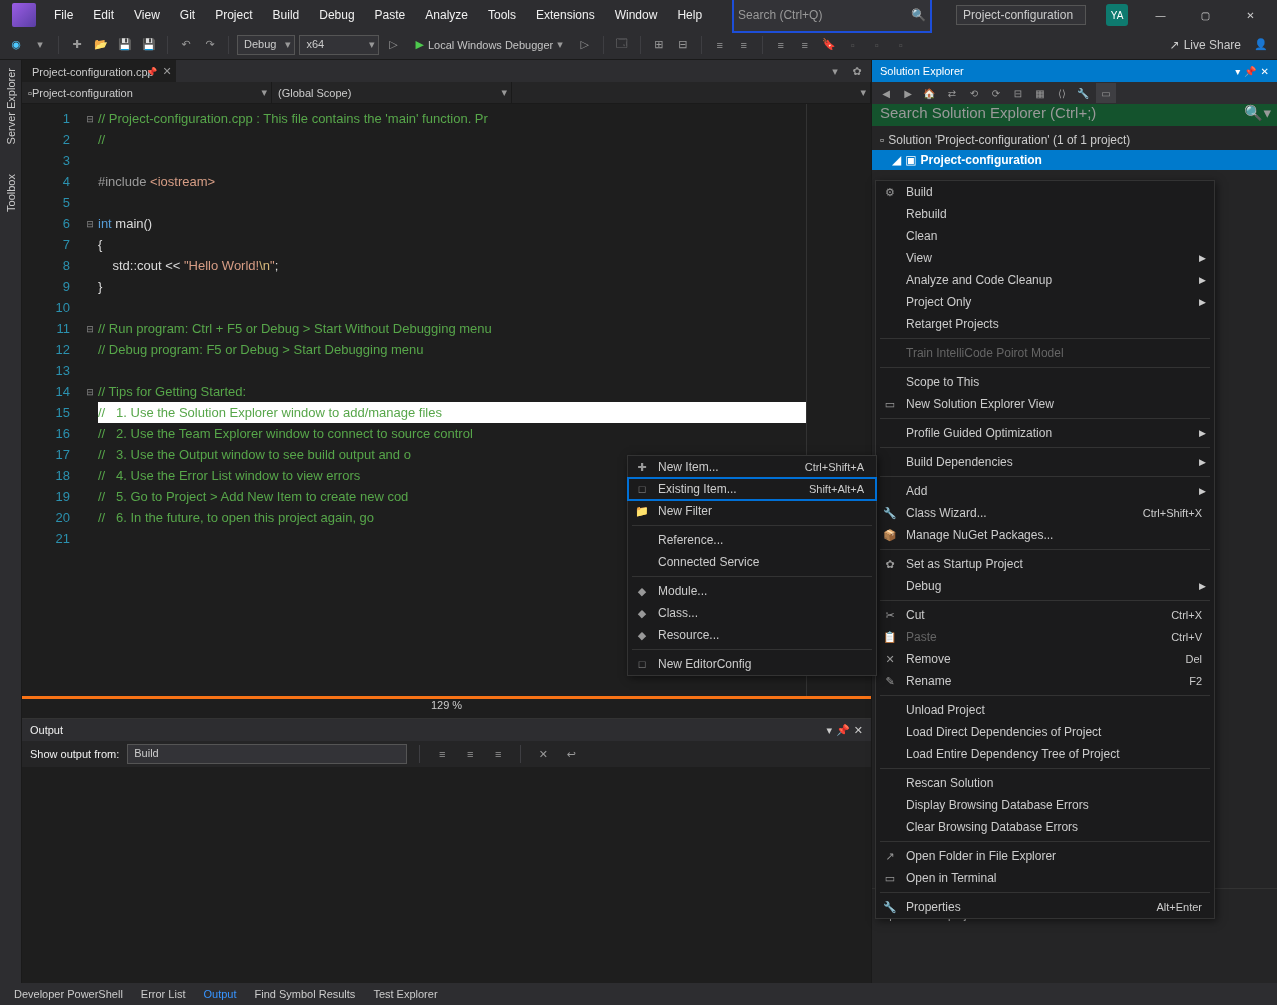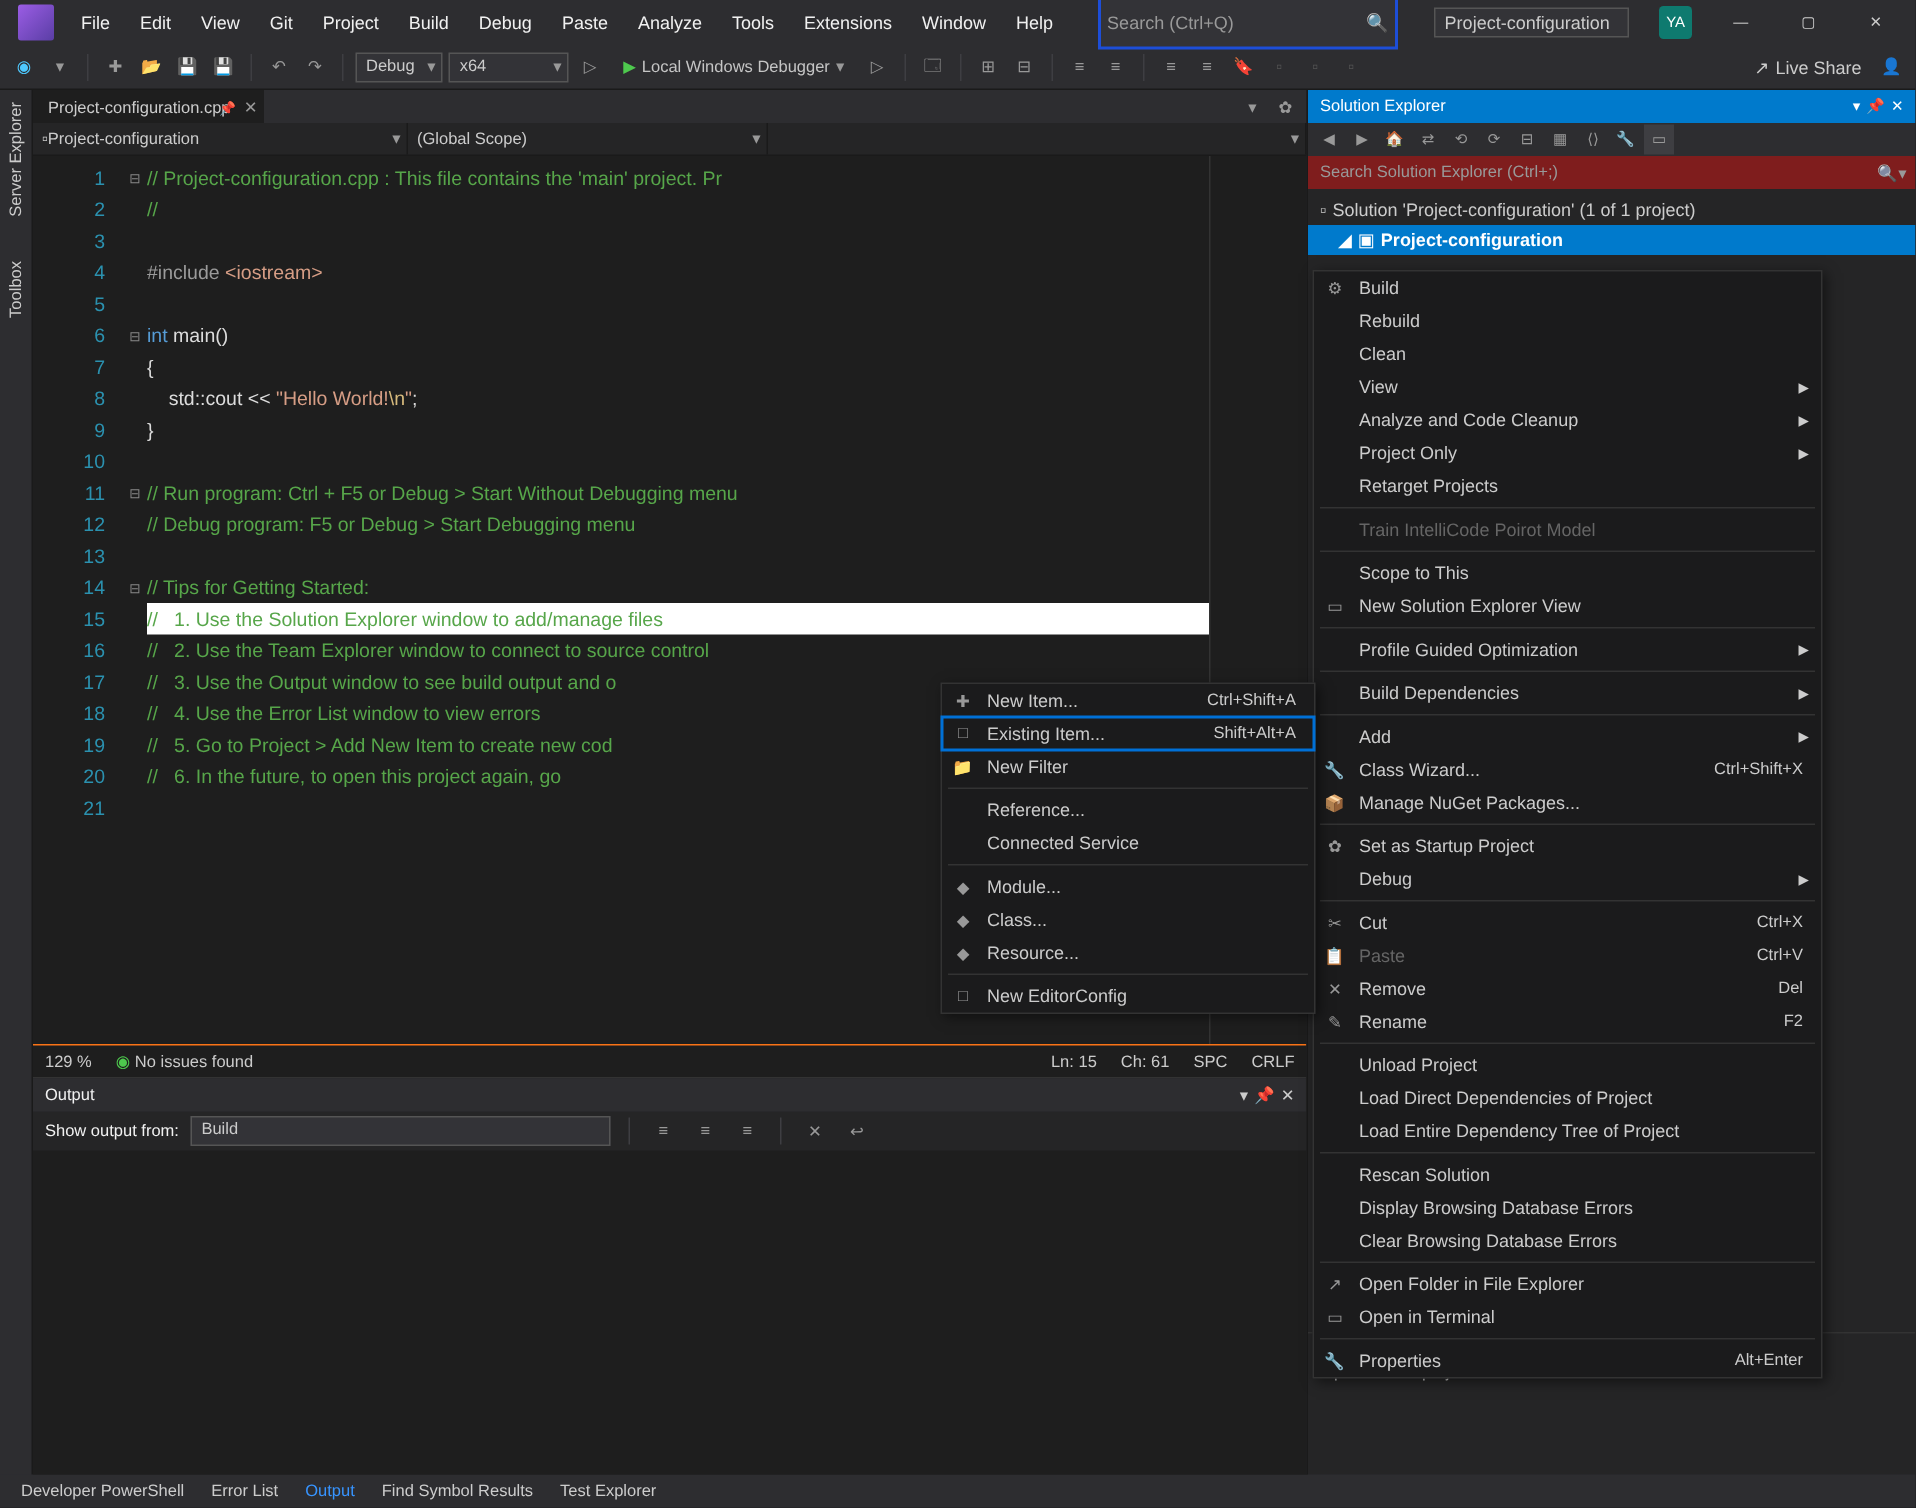--- a/index.html
+++ b/index.html
@@ -42,37 +42,37 @@
 .fold-col .fold{height:21px;display:flex;align-items:center;justify-content:center;color:#888;font-size:9px;}
 .code{flex:1;background:#1e1e1e;padding-top:4px;font-family:Consolas,monospace;font-size:13px;color:#dcdcdc;position:relative;}
 .code .line{height:21px;line-height:21px;white-space:pre;}
 .code .hl{background:#ffffff;}
 .c-comment{color:#57A64A;}
 .c-pp{color:#9b9b9b;}
 .c-kw{color:#569cd6;}
 .c-str{color:#d69d85;}
 .c-esc{color:#d7ba7d;}
 .minimap{width:65px;background:#1e1e1e;border-left:1px solid #333;}
-.status-strip{height:22px;background:#1e1e1e;border-top:1px solid #f97316;display:flex;align-items:center;padding:0 8px;font-size:11px;color:#ccc;gap:16px;}
+.status-strip{height:22px;background:#1e1e1e;border-top:3px solid #f97316;display:flex;align-items:center;padding:0 8px;font-size:11px;color:#ccc;gap:16px;flex-direction:column;}
 .status-strip .ok{color:#4ec94e;}
 .status-strip .right{margin-left:auto;display:flex;gap:16px;}
 .output-panel{height:265px;background:#252526;border-top:1px solid #333;display:flex;flex-direction:column;}
 .panel-header{height:22px;background:#2d2d30;display:flex;align-items:center;padding:0 8px;font-size:11px;}
 .panel-tools{margin-left:auto;display:flex;gap:4px;color:#ccc;}
 .output-sub{height:26px;display:flex;align-items:center;padding:0 8px;gap:8px;font-size:11px;}
 .out-dd{background:#333337;border:1px solid #555;height:20px;width:280px;padding:2px 6px;color:#ccc;font-size:11px;}
 .bottom-tabs{height:22px;background:#2d2d30;display:flex;align-items:center;padding:0 6px;gap:2px;font-size:11px;}
 .btab{padding:3px 8px;color:#ccc;}
 .btab.active{color:#3794ff;}
 .solution-panel{width:406px;background:#252526;border-left:1px solid #1a1a1a;display:flex;flex-direction:column;}
 .sol-header{height:22px;background:#007acc;color:#fff;display:flex;align-items:center;padding:0 8px;font-size:11px;font-weight:400;gap:15px;}
 .sol-header .tools{margin-left:auto;display:flex;gap:4px;font-size:10px;}
 .sol-toolbar{height:22px;background:#2d2d30;display:flex;align-items:center;padding:0 4px;gap:2px;}
 .sol-tb-btn{width:20px;height:20px;display:flex;align-items:center;justify-content:center;color:#999;font-size:10px;}
-.sol-search{height:22px;background:#7f1d1d;border:0;display:flex;align-items:center;padding:0 8px;color:#999;font-size:11px;position:relative;}
+.sol-search{height:22px;background:#14532d;border:0;display:flex;align-items:flex-start;padding:0 8px;color:#999;font-size:15px;position:relative;}
 .sol-search .mag{position:absolute;right:6px;}
 .sol-tree{padding:4px 0;font-size:12px;}
 .tree-row{height:20px;display:flex;align-items:center;padding-left:8px;gap:4px;color:#ccc;}
 .tree-row.sel{background:#007acc;color:#fff;}
 .ctx-menu{position:absolute;background:#1b1b1c;border:1px solid #333;box-shadow:2px 2px 8px rgba(0,0,0,0.5);font-size:12px;color:#ccc;z-index:100;}
 .ctx-item{height:22px;display:flex;align-items:center;padding:0 14px 0 30px;position:relative;}
 .ctx-item.disabled{color:#656565;}
 .ctx-item.sel{background:#1b1b1c;}
 .ctx-item.blue-outline{outline:2px solid #0070d6;outline-offset:-1px;}
 .ctx-item .arrow{position:absolute;right:8px;color:#ccc;font-size:9px;}
@@ -227,21 +227,21 @@
           <div class="fold">⊟</div>
           <div class="fold"></div>
           <div class="fold"></div>
           <div class="fold"></div>
           <div class="fold"></div>
           <div class="fold"></div>
           <div class="fold"></div>
           <div class="fold"></div>
         </div>
       <div class="code" id="code">
-          <div class="line"><span class="c-comment">// Project-configuration.cpp : This file contains the 'main' project. Pr</span></div>
+          <div class="line"><span class="c-comment">// Project-configuration.cpp : This file contains the 'main' function. Pr</span></div>
           <div class="line"><span class="c-comment">//</span></div>
           <div class="line"></div>
           <div class="line"><span class="c-pp">#include</span> <span class="c-str">&lt;iostream&gt;</span></div>
           <div class="line"></div>
           <div class="line"><span class="c-kw">int</span> main()</div>
           <div class="line">{</div>
           <div class="line">    std::cout &lt;&lt; <span class="c-str">"Hello World!</span><span class="c-esc">\n</span><span class="c-str">"</span>;</div>
           <div class="line">}</div>
           <div class="line"></div>
           <div class="line"><span class="c-comment">// Run program: Ctrl + F5 or Debug &gt; Start Without Debugging menu</span></div>

